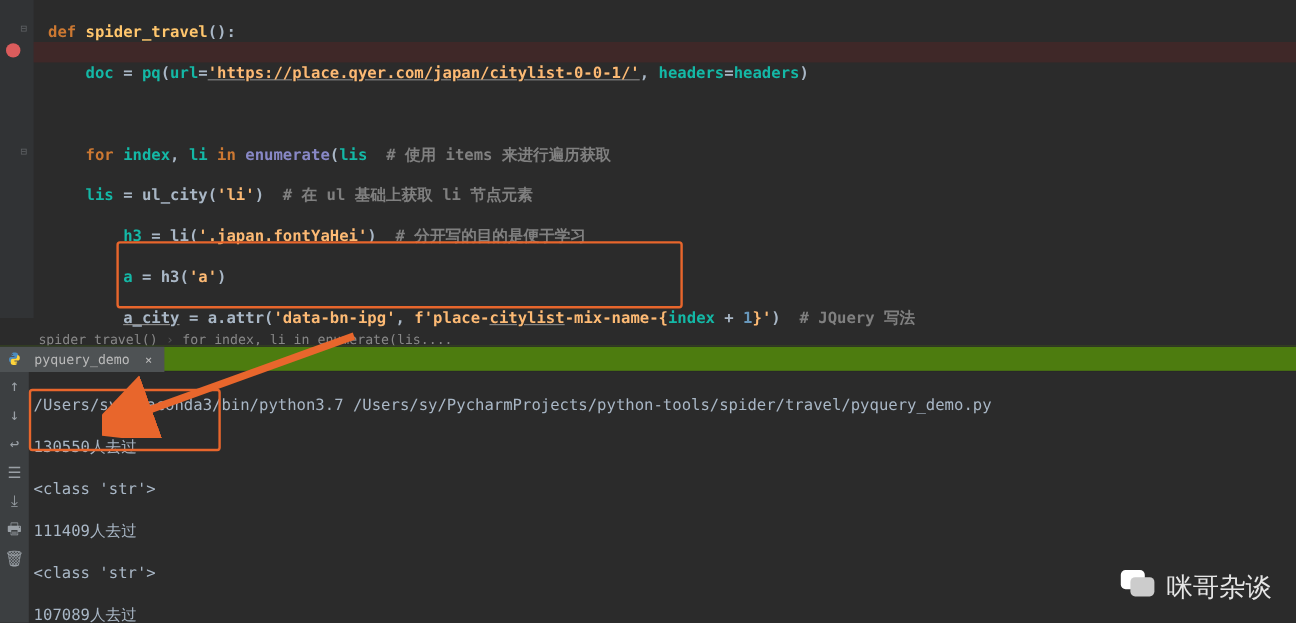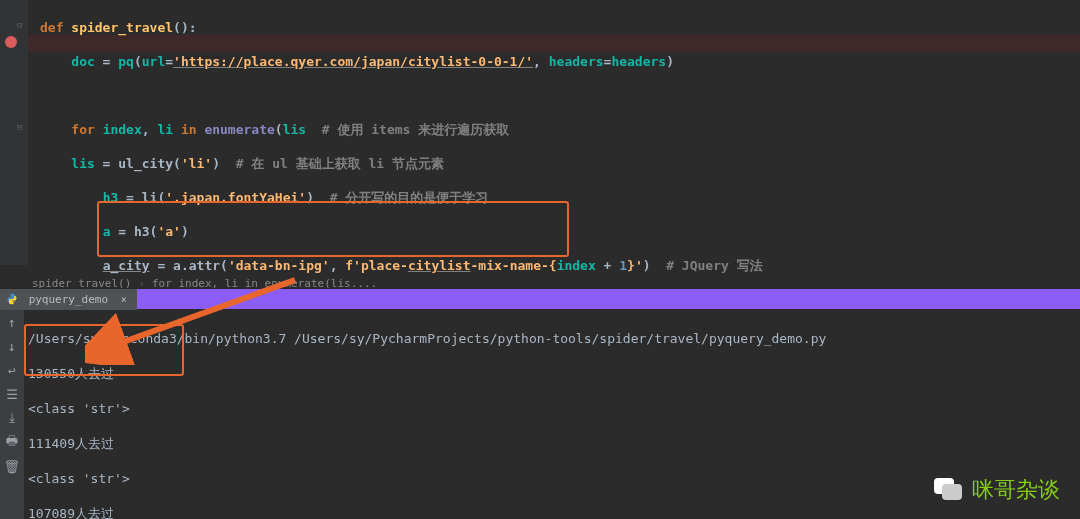--- a/index.html
+++ b/index.html
@@ -25,32 +25,32 @@
   .bi { color: #8888c6; }
   .num { color: #6897bb; }
   .var { color: #14b8a6; }
   .und { text-decoration: underline; text-decoration-color: #808080; }
   .uvar { color: #a9b7c6; text-decoration: underline; text-decoration-color: #888; }
   .box1 { position: absolute; left: 97px; top: 201px; width: 472px; height: 56px; border: 2px solid #e8662c; border-radius: 3px; pointer-events: none; }
 
   .breadcrumbs { position: absolute; left: 32px; top: 270px; height: 20px; font-size: 11px; color: #888; display: flex; align-items: flex-end; gap: 4px; }
   .bsep { color: #555; margin: 0 3px; }
 
-  .tabbar { position: absolute; left: 0; top: 288px; width: 1080px; height: 22px; background: #8b5cf6; border-top: 1px solid #282828; border-bottom: 1px solid #282828; }
+  .tabbar { position: absolute; left: 0; top: 288px; width: 1080px; height: 22px; background: #4d7c0f; border-top: 1px solid #282828; border-bottom: 1px solid #282828; }
   .tab { display: inline-block; height: 22px; line-height: 22px; padding: 0 10px 0 6px; background: #4e5254; color: #bbb; font-size: 11px; }
   .tabicon { display:inline-block; width:12px; height:12px; vertical-align:-2px; margin-right:4px; }
   .tabclose { margin-left:6px; color:#bbb; font-size:10px; }
 
   .console { position: absolute; left: 0; top: 310px; width: 1080px; height: 209px; background: #2b2b2b; }
   .toolbar { position: absolute; left: 0; top: 0; width: 24px; height: 100%; background: #3c3f41; }
   .ticonw { width:24px; height:24px; display:flex; align-items:center; justify-content:center; color:#9aa0a6; font-size:13px; }
   .out { position: absolute; left: 28px; top: 2px; line-height: 17.5px; white-space: pre; color: #a9b7c6; font-size: 13px; }
   .box2 { position: absolute; left: 24px; top: 324px; width: 160px; height: 52px; border: 2px solid #e8662c; border-radius: 3px; pointer-events:none; }
 
-  .wm { position: absolute; right: 20px; bottom: 14px; display: flex; align-items: center; color: #84cc16; font-family: sans-serif; font-size: 22px; }
+  .wm { position: absolute; right: 20px; bottom: 14px; display: flex; align-items: flex-start; color: #e5e5e5; font-family: sans-serif; font-size: 22px; }
   .wmicon { width: 30px; height: 24px; margin-right: 8px; position: relative; }
   .wmicon .bub { position:absolute; width:20px; height:16px; border-radius:4px; background:#fff; }
   .wmicon .b1 { left:0; top:0; }
   .wmicon .b2 { left:8px; top:6px; background:#ccc; }
 
   .arrow { position: absolute; left: 85px; top: 275px; width: 230px; height: 90px; pointer-events:none; }
 </style>
 </head>
 <body>
 

